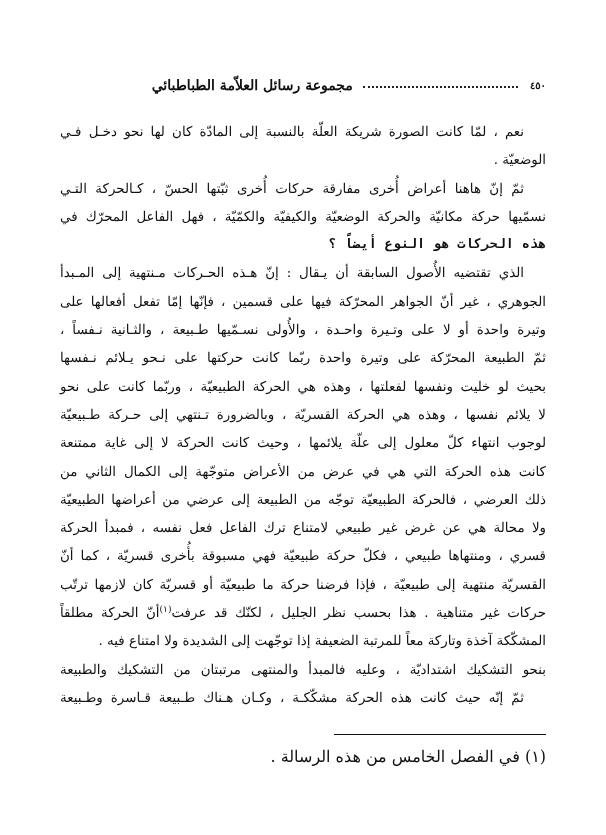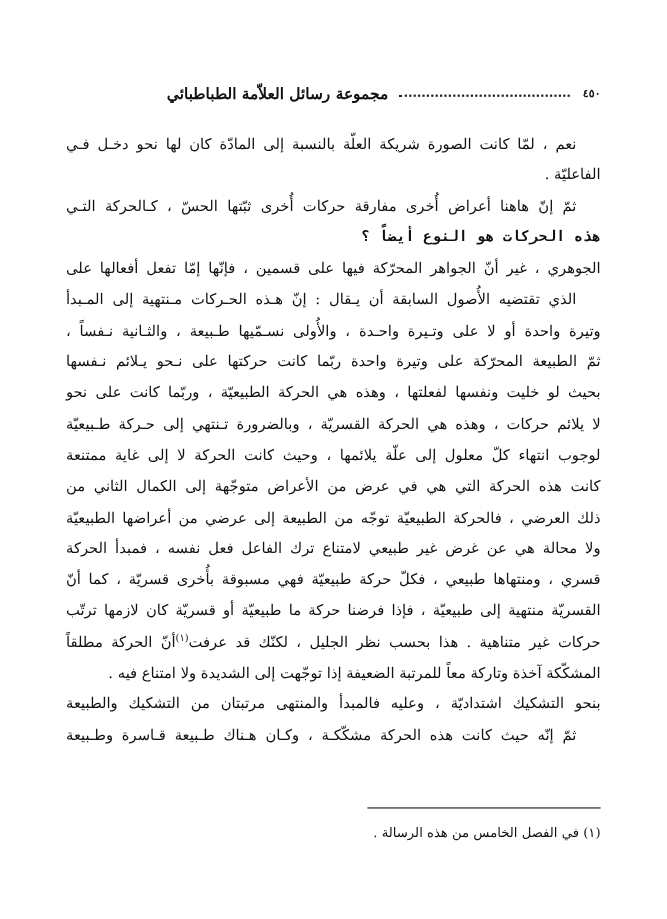--- a/index.html
+++ b/index.html
@@ -23,44 +23,45 @@
     font-size: 13.4px; line-height: 28.3px;
   }
   .line { display: block; white-space: nowrap; text-align: justify; text-align-last: justify; }
   .line.last { text-align-last: right; }
   .line.indent { padding-right: 22px; }
   .line.bold { font-weight: bold; font-family: Liberation Mono, monospace; }
   .fnref { font-size: 9px; vertical-align: super; line-height: 0; }
   .rule { position: absolute; right: 60px; top: 734px; width: 212px; height: 0; border-top: 1px solid #111; }
   .footnote {
     position: absolute; right: 60px; top: 748px; direction: rtl;
-    font-size: 12px; line-height: 18px; white-space: nowrap; text-align: center;
+    font-size: 16px; line-height: 18px; white-space: nowrap; text-align: center;
   }
 </style>
 </head>
 <body>
 
 <div class="page">
   <div class="header">
     <span class="pg">٤٥٠</span>
     <span class="dots"></span>
     <span class="title">مجموعة رسائل العلاّمة الطباطبائي</span>
   </div>
 
   <div class="body" id="body">
       <span class="line indent">نعم ، لمّا كانت الصورة شريكة العلّة بالنسبة إلى المادّة كان لها نحو دخـل فـي</span>
-      <span class="line last">الفاعليّة .</span>
+      <span class="line last">الوضعيّة .</span>
       <span class="line indent">ثمّ إنّ هاهنا أعراض أُخرى مفارقة حركات أُخرى ثبّتها الحسّ ، كـالحركة التـي</span>
+      <span class="line">نسمّيها حركة مكانيّة والحركة الوضعيّة والكيفيّة والكمّيّة ، فهل الفاعل المحرّك في</span>
       <span class="line last bold">هذه الحركات هو النوع أيضاً ؟</span>
+      <span class="line indent">الذي تقتضيه الأُصول السابقة أن يـقال : إنّ هـذه الحـركات مـنتهية إلى المـبدأ</span>
       <span class="line">الجوهري ، غير أنّ الجواهر المحرّكة فيها على قسمين ، فإنّها إمّا تفعل أفعالها على</span>
-      <span class="line indent">الذي تقتضيه الأُصول السابقة أن يـقال : إنّ هـذه الحـركات مـنتهية إلى المـبدأ</span>
       <span class="line">وتيرة واحدة أو لا على وتـيرة واحـدة ، والأُولى نسـمّيها طـبيعة ، والثـانية نـفساً ،</span>
       <span class="line">ثمّ الطبيعة المحرّكة على وتيرة واحدة ربّما كانت حركتها على نـحو يـلائم نـفسها</span>
       <span class="line">بحيث لو خليت ونفسها لفعلتها ، وهذه هي الحركة الطبيعيّة ، وربّما كانت على نحو</span>
-      <span class="line">لا يلائم حركات ، وهذه هي الحركة القسريّة ، وبالضرورة تـنتهي إلى حـركة طـبيعيّة</span>
+      <span class="line">لا يلائم نفسها ، وهذه هي الحركة القسريّة ، وبالضرورة تـنتهي إلى حـركة طـبيعيّة</span>
       <span class="line">لوجوب انتهاء كلّ معلول إلى علّة يلائمها ، وحيث كانت الحركة لا إلى غاية ممتنعة</span>
       <span class="line">كانت هذه الحركة التي هي في عرض من الأعراض متوجّهة إلى الكمال الثاني من</span>
       <span class="line">ذلك العرضي ، فالحركة الطبيعيّة توجّه من الطبيعة إلى عرضي من أعراضها الطبيعيّة</span>
       <span class="line">ولا محالة هي عن غرض غير طبيعي لامتناع ترك الفاعل فعل نفسه ، فمبدأ الحركة</span>
       <span class="line">قسري ، ومنتهاها طبيعي ، فكلّ حركة طبيعيّة فهي مسبوقة بأُخرى قسريّة ، كما أنّ</span>
       <span class="line">القسريّة منتهية إلى طبيعيّة ، فإذا فرضنا حركة ما طبيعيّة أو قسريّة كان لازمها ترتّب</span>
       <span class="line"><span>حركات غير متناهية . هذا بحسب نظر الجليل ، لكنّك قد عرفت</span><sup class="fnref">(١)</sup><span>أنّ الحركة مطلقاً</span></span>
       <span class="line last">المشكّكة آخذة وتاركة معاً للمرتبة الضعيفة إذا توجّهت إلى الشديدة ولا امتناع فيه .</span>
       <span class="line">بنحو التشكيك اشتداديّة ، وعليه فالمبدأ والمنتهى مرتبتان من التشكيك والطبيعة</span>
       <span class="line indent">ثمّ إنّه حيث كانت هذه الحركة مشكّكـة ، وكـان هـناك طـبيعة قـاسرة وطـبيعة</span>

